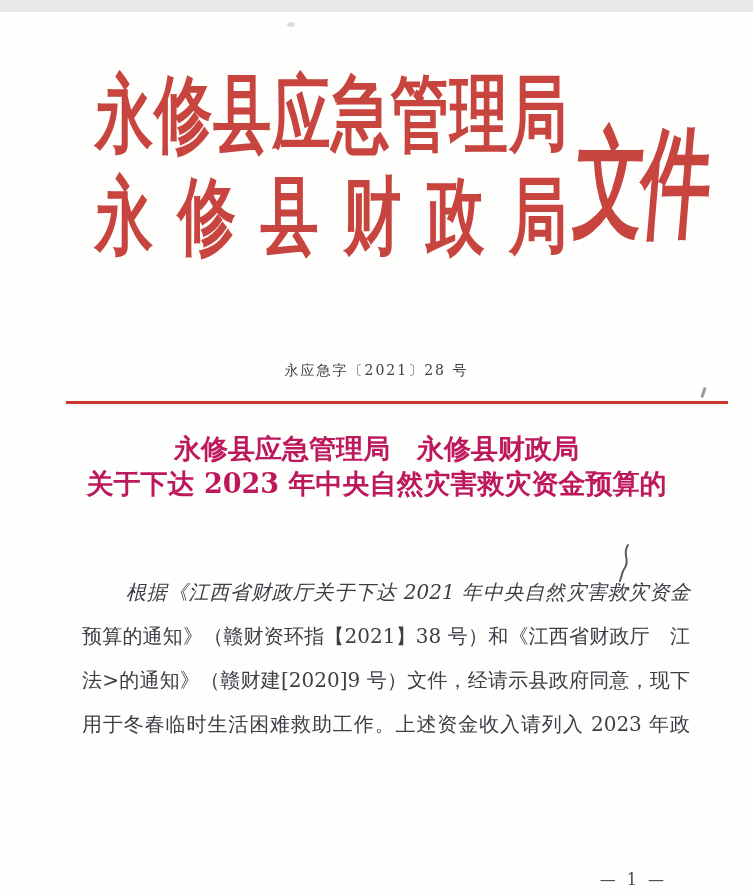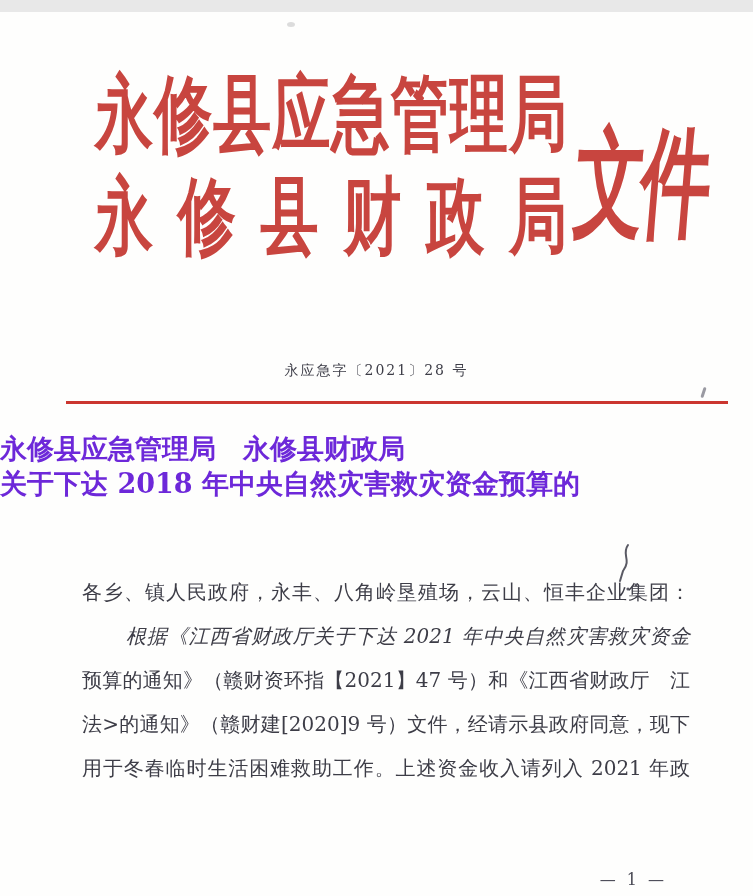--- a/index.html
+++ b/index.html
@@ -63,24 +63,25 @@
     height: 3px;
     background: #cb362f;
   }
 
   
   .doc-title {
     position: absolute;
     top: 419px;
     left: 0;
     width: 100%;
+    text-align: center;
     font-size: 27px;
     font-weight: bold;
     line-height: 35px;
-    color: #6d28d9;
+    color: #be185d;
   }
   .doc-title .t3 { letter-spacing: 8px; }
 
   
   .body-block {
     position: absolute;
     left: 82px;
     top: 558px;
     width: 608px;
     font-size: 20px;
@@ -130,34 +131,33 @@
     <div class="masthead-line masthead-line2">永修县财政局</div>
     <div class="doc-type">文件</div>
   </div>
 
   <div class="ref-number">永应急字〔2021〕28 号</div>
 
   <div class="red-rule"></div>
 
   <div class="doc-title">
     <div class="t1">永修县应急管理局　永修县财政局</div>
-    <div class="t2">关于下达 2018 年中央自然灾害救灾资金预算的</div>
+    <div class="t2">关于下达 2023 年中央自然灾害救灾资金预算的</div>
   </div>
 
   <div class="ink-mark">
     <svg width="40" height="54" viewBox="0 0 40 54">
       <path d="M22,2 C15,12 26,16 17,28 L14,38" fill="none" stroke="#5a5a64" stroke-width="2" stroke-linecap="round"></path>
       <circle cx="22" cy="46" r="1.6" fill="#5a5a64"></circle>
       <circle cx="30" cy="42" r="1.4" fill="#5a5a64"></circle>
     </svg>
   </div>
 
   <div class="body-block">
-    <div class="body-line">各乡、镇人民政府，永丰、八角岭垦殖场，云山、恒丰企业集团：</div>
     <div class="body-line indent">根据《江西省财政厅关于下达 2021 年中央自然灾害救灾资金</div>
-    <div class="body-line">预算的通知》（赣财资环指【2021】47 号）和《江西省财政厅　江</div>
+    <div class="body-line">预算的通知》（赣财资环指【2021】38 号）和《江西省财政厅　江</div>
     <div class="body-line">法&gt;的通知》（赣财建[2020]9 号）文件，经请示县政府同意，现下</div>
-    <div class="body-line">用于冬春临时生活困难救助工作。上述资金收入请列入 2021 年政</div>
+    <div class="body-line">用于冬春临时生活困难救助工作。上述资金收入请列入 2023 年政</div>
   </div>
 
   <div class="page-number">— 1 —</div>
 
 </div>
 
 </body></html>

